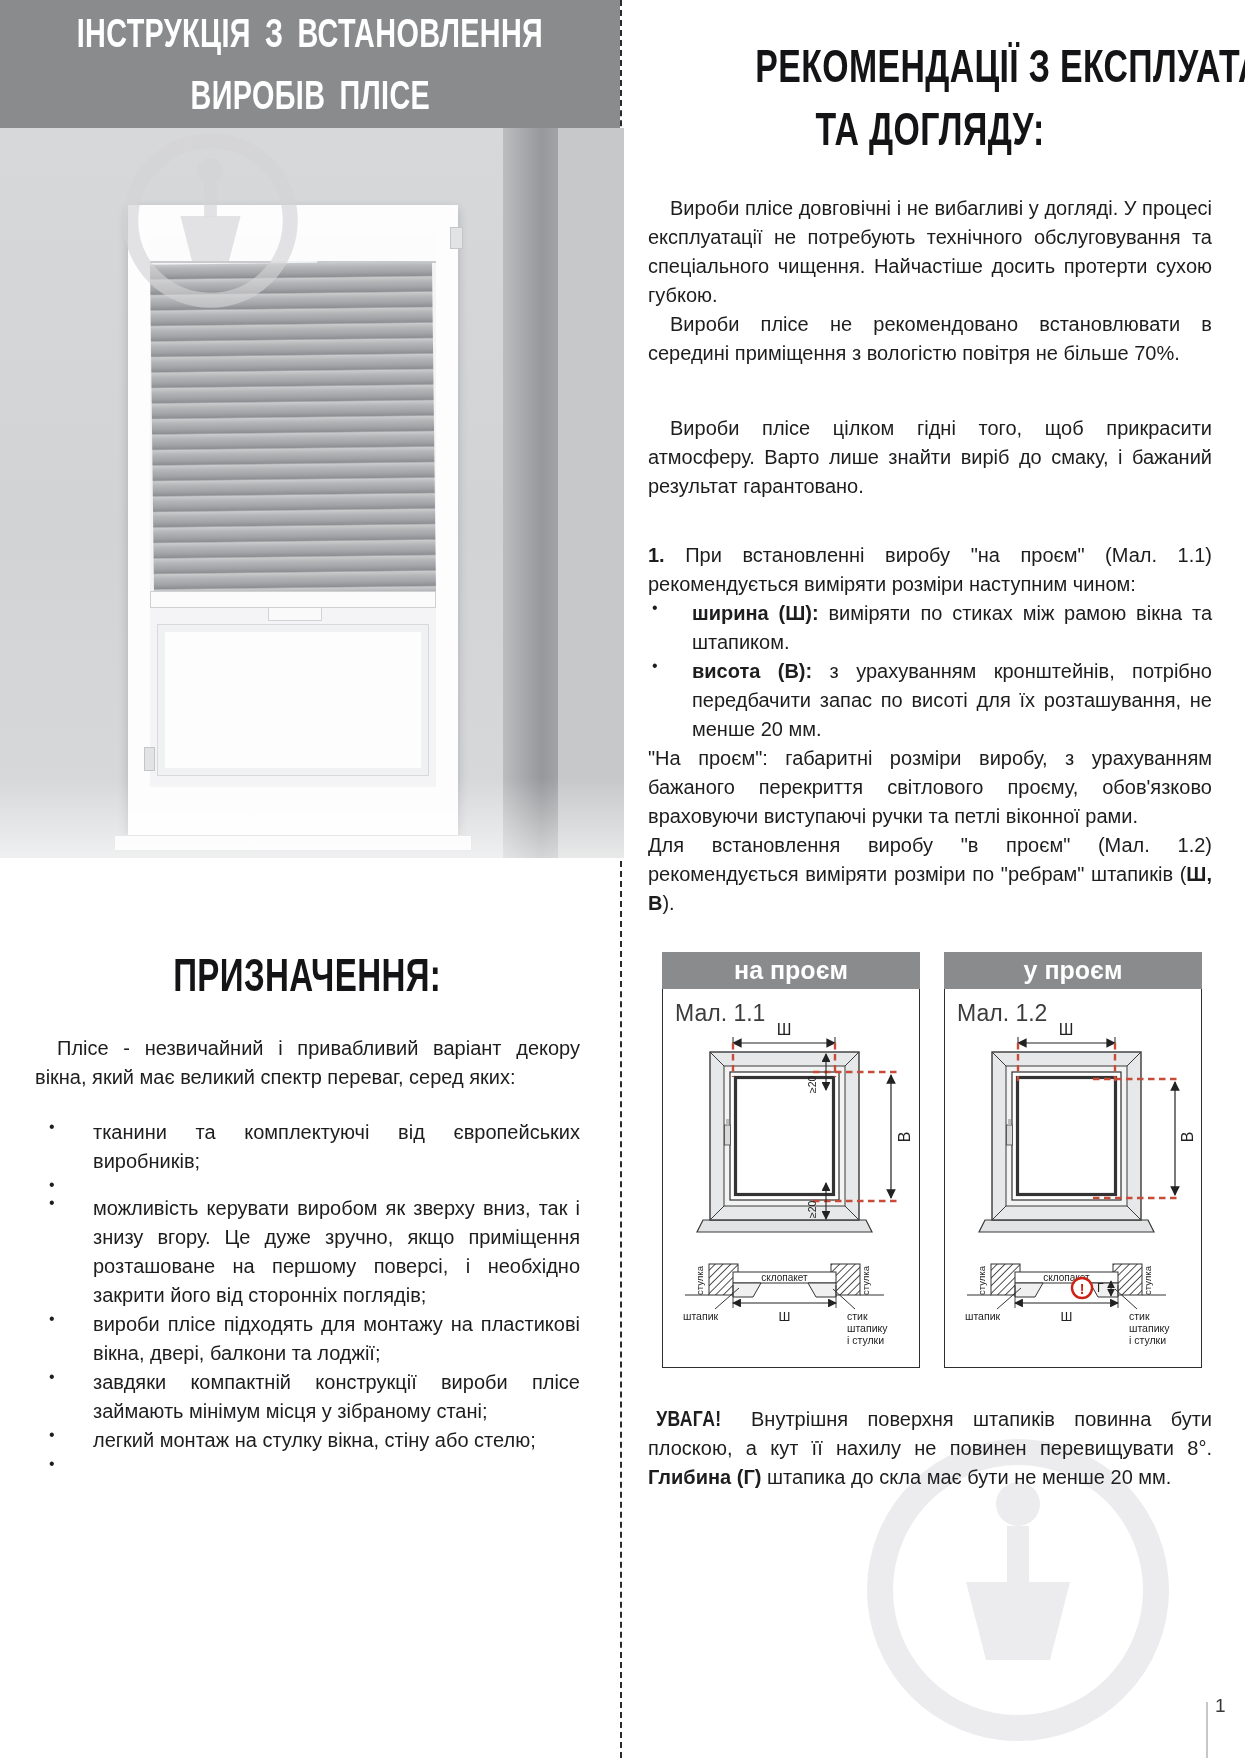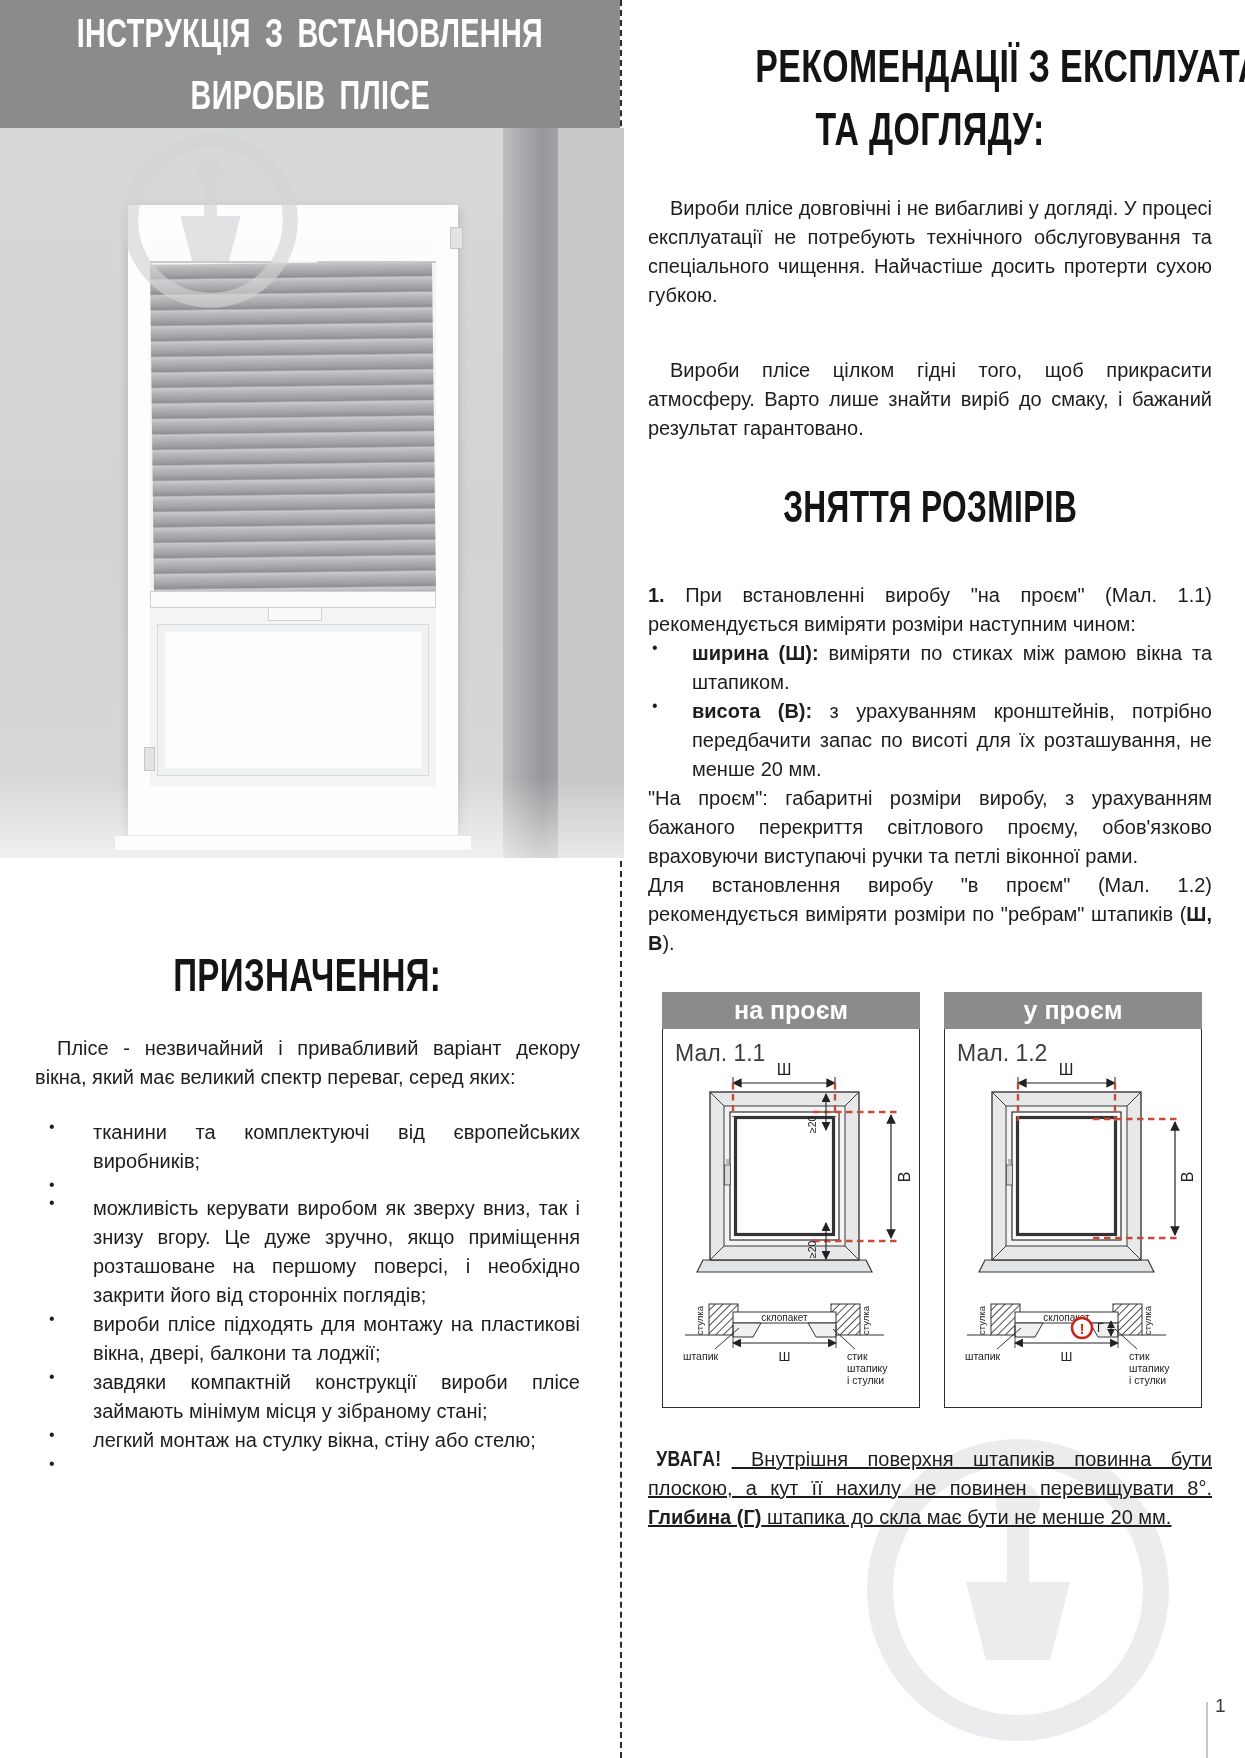--- a/index.html
+++ b/index.html
@@ -68,21 +68,21 @@
   ul.r-bullets li{display:flex;}
   ul.r-bullets .dot{flex:0 0 44px;padding-left:4px;box-sizing:border-box;}
   ul.r-bullets .li-text{flex:1;}
   
   #figures{display:flex;gap:24px;margin:34px 0 0 14px;}
   .figure{width:258px;}
   .fig-header{height:37px;background:#8a8b8c;color:#fff;display:flex;align-items:center;justify-content:center;
     font-size:25px;font-weight:700;}
   .fig-box{border:1.6px solid #2e2e2e;border-top:none;background:transparent;}
   
-  #attention{margin-top:36px;text-decoration:underline;}
+  #attention{margin-top:36px;}
   #attention .cond{font-size:22px;transform:scaleX(0.8);margin-right:2px;}
   
   #page-footer-line{position:absolute;left:1206px;top:1702px;width:2px;height:56px;background:#c7c7c9;}
   #page-number{position:absolute;left:1215px;top:1695px;font-size:19px;color:#39393b;}
   b{font-weight:700;}
   svg text{font-family:"Liberation Sans","DejaVu Sans",sans-serif;}
 </style>
 </head>
 <body>
 
@@ -171,25 +171,23 @@
 
 <div id="right-col">
   <div class="r-inner">
 
     <div id="care-heading">
       <span class="cond">РЕКОМЕНДАЦІЇ З ЕКСПЛУАТАЦІЇ</span><br>
       <span class="cond">ТА ДОГЛЯДУ:</span>
     </div>
 
     <p class="body-text indent r-par">Вироби плісе довговічні і не вибагливі у догляді. У процесі експлуатації не потребують технічного обслуговування та спеціального чищення. Найчастіше досить протерти сухою губкою.</p>
+    <p class="body-text indent" style="margin-top:0;">Вироби плісе не рекомендовано встановлювати в середині приміщення з вологістю повітря не більше 70%.</p>
     <p class="body-text indent" style="margin-top:46px;">Вироби плісе цілком гідні того, щоб прикрасити атмосферу. Варто лише знайти виріб до смаку, і бажаний результат гарантовано.</p>
 
-    <div id="sizes-heading">
-      <span class="cond">ЗНЯТТЯ РОЗМІРІВ</span>
-    </div>
 
     <p id="step1" class="body-text"><b>1.</b><span> При встановленні виробу "на проєм" (Мал. 1.1) рекомендується виміряти розміри наступним чином:</span></p>
 
     <ul class="r-bullets">
       <li>
         <span class="dot">•</span>
         <span class="li-text body-text"><b>ширина (Ш):</b><span> виміряти по стиках між рамою вікна та штапиком.</span></span>
       </li>
       <li>
         <span class="dot">•</span>

